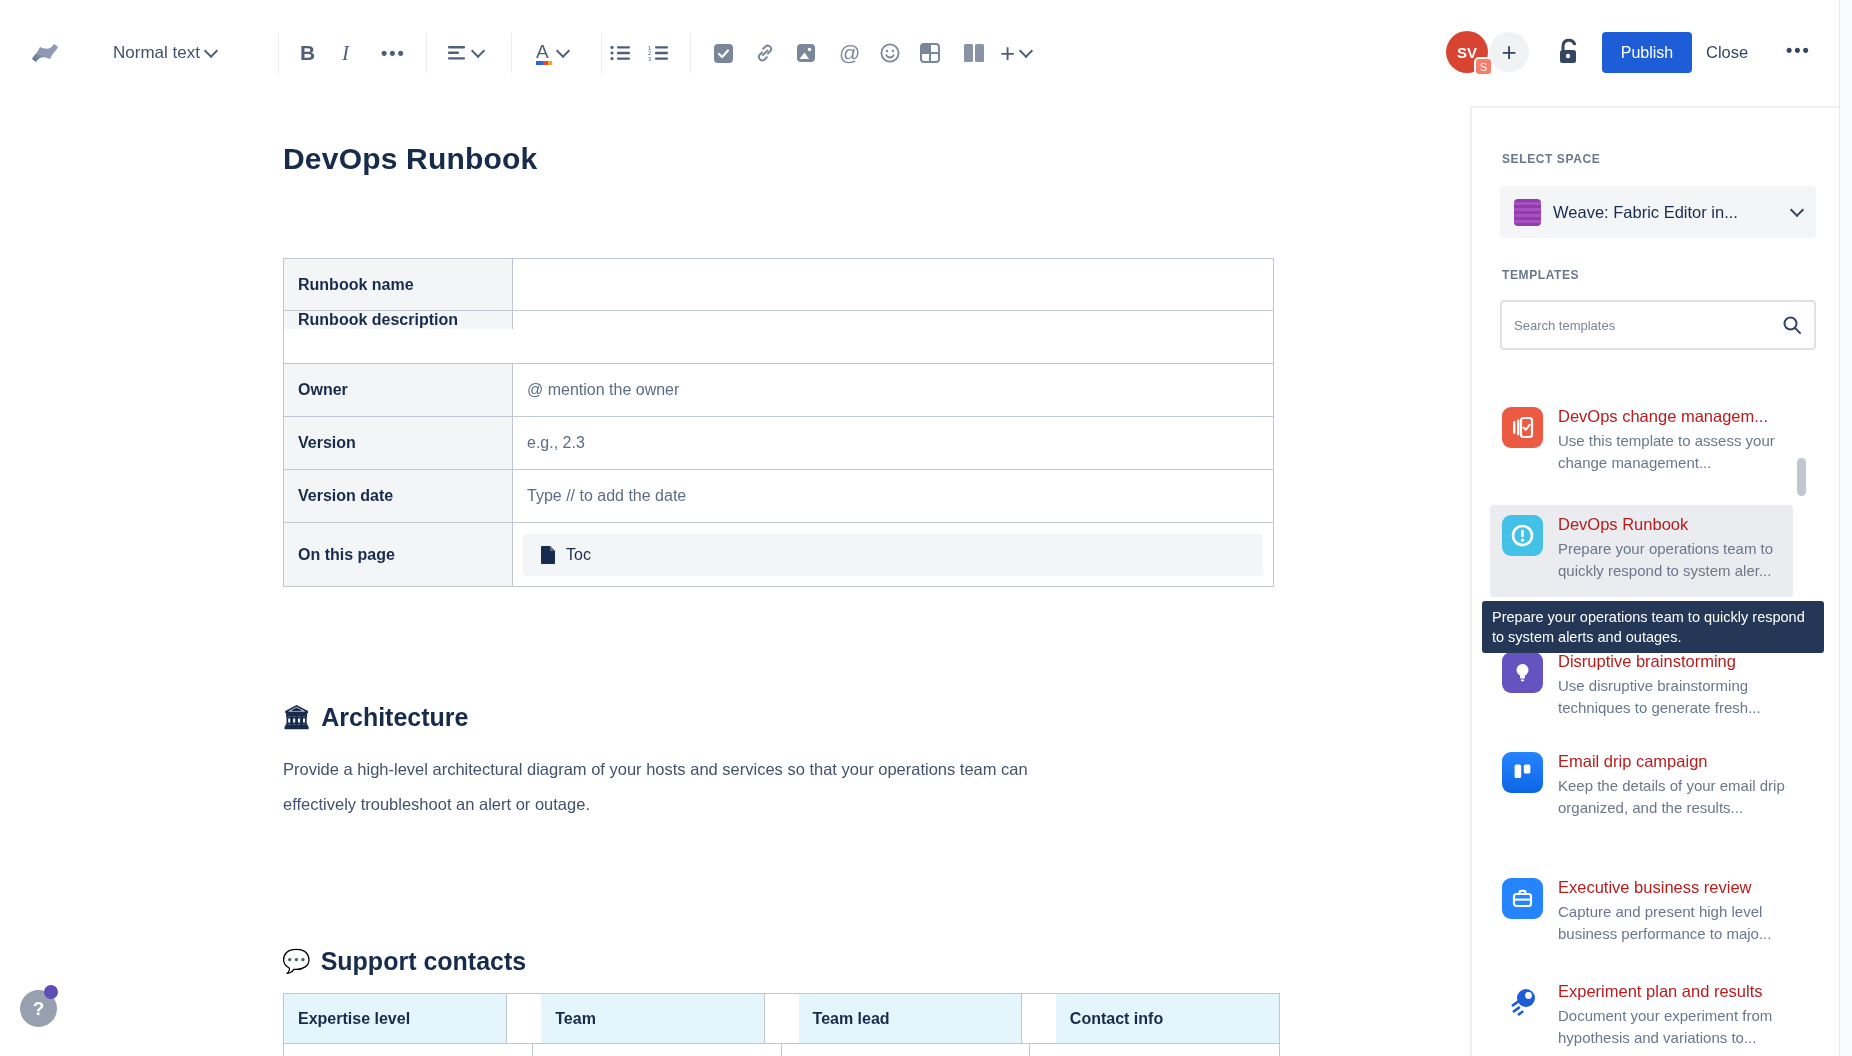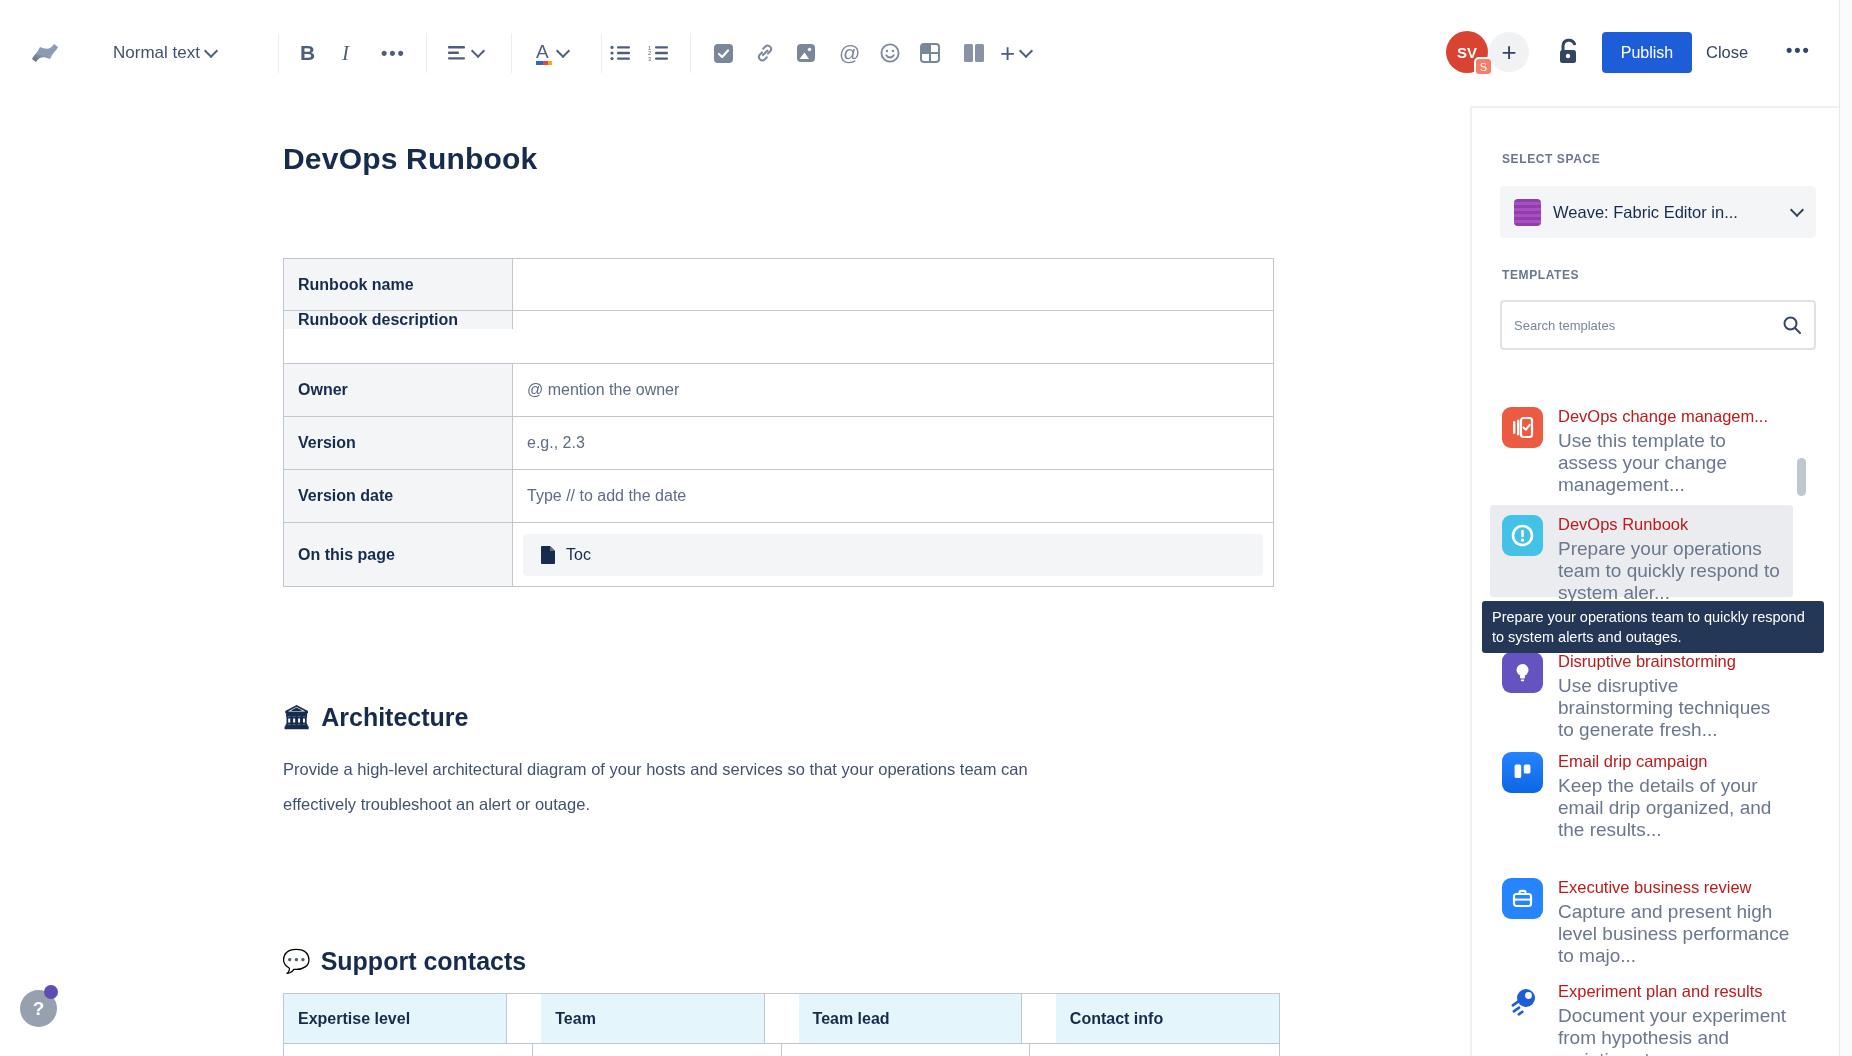--- a/index.html
+++ b/index.html
@@ -73,21 +73,21 @@
   #tpl-search input { flex:1; border:none; outline:none; font-size:13px; color:#172B4D; font-family:"Liberation Sans",sans-serif; }
   #tpl-search input::placeholder { color:#7A869A; }
 
   .tpl-item { position:absolute; left:1490px; width:303px; cursor:pointer; }
   .tpl-item.selected { background:#EBECF0; border-radius:3px; }
   .tpl-icon { position:absolute; left:12px; top:10px; width:41px; height:41px; border-radius:9px;
     display:flex; align-items:center; justify-content:center; }
   .tpl-icon.bare { background:transparent !important; }
   .tpl-text { margin-left:68px; padding:10px 0 12px 0; width:232px; }
   .tpl-title { font-size:16.5px; font-weight:500; color:#b91c1c; white-space:nowrap; }
-  .tpl-desc { margin-top:4px; font-size:19px; line-height:22px; color:#6B778C; }
+  .tpl-desc { margin-top:4px; font-size:15px; line-height:22px; color:#6B778C; }
 
   #tooltip { left:1482px; top:601px; width:342px; background:#243757; border-radius:3px; padding:6px 10px;
     color:#fff; font-size:14.5px; line-height:20px; font-weight:500; z-index:30; }
 
   #list-scrollthumb { left:1797px; top:458px; width:9px; height:38px; background:#C1C7D0; border-radius:5px; }
   #page-scrollbar { left:1839px; top:0; width:13px; height:1056px; background:#FAFBFC; border-left:1px solid #E7E9ED; }
 </style>
 </head>
 <body>
 

